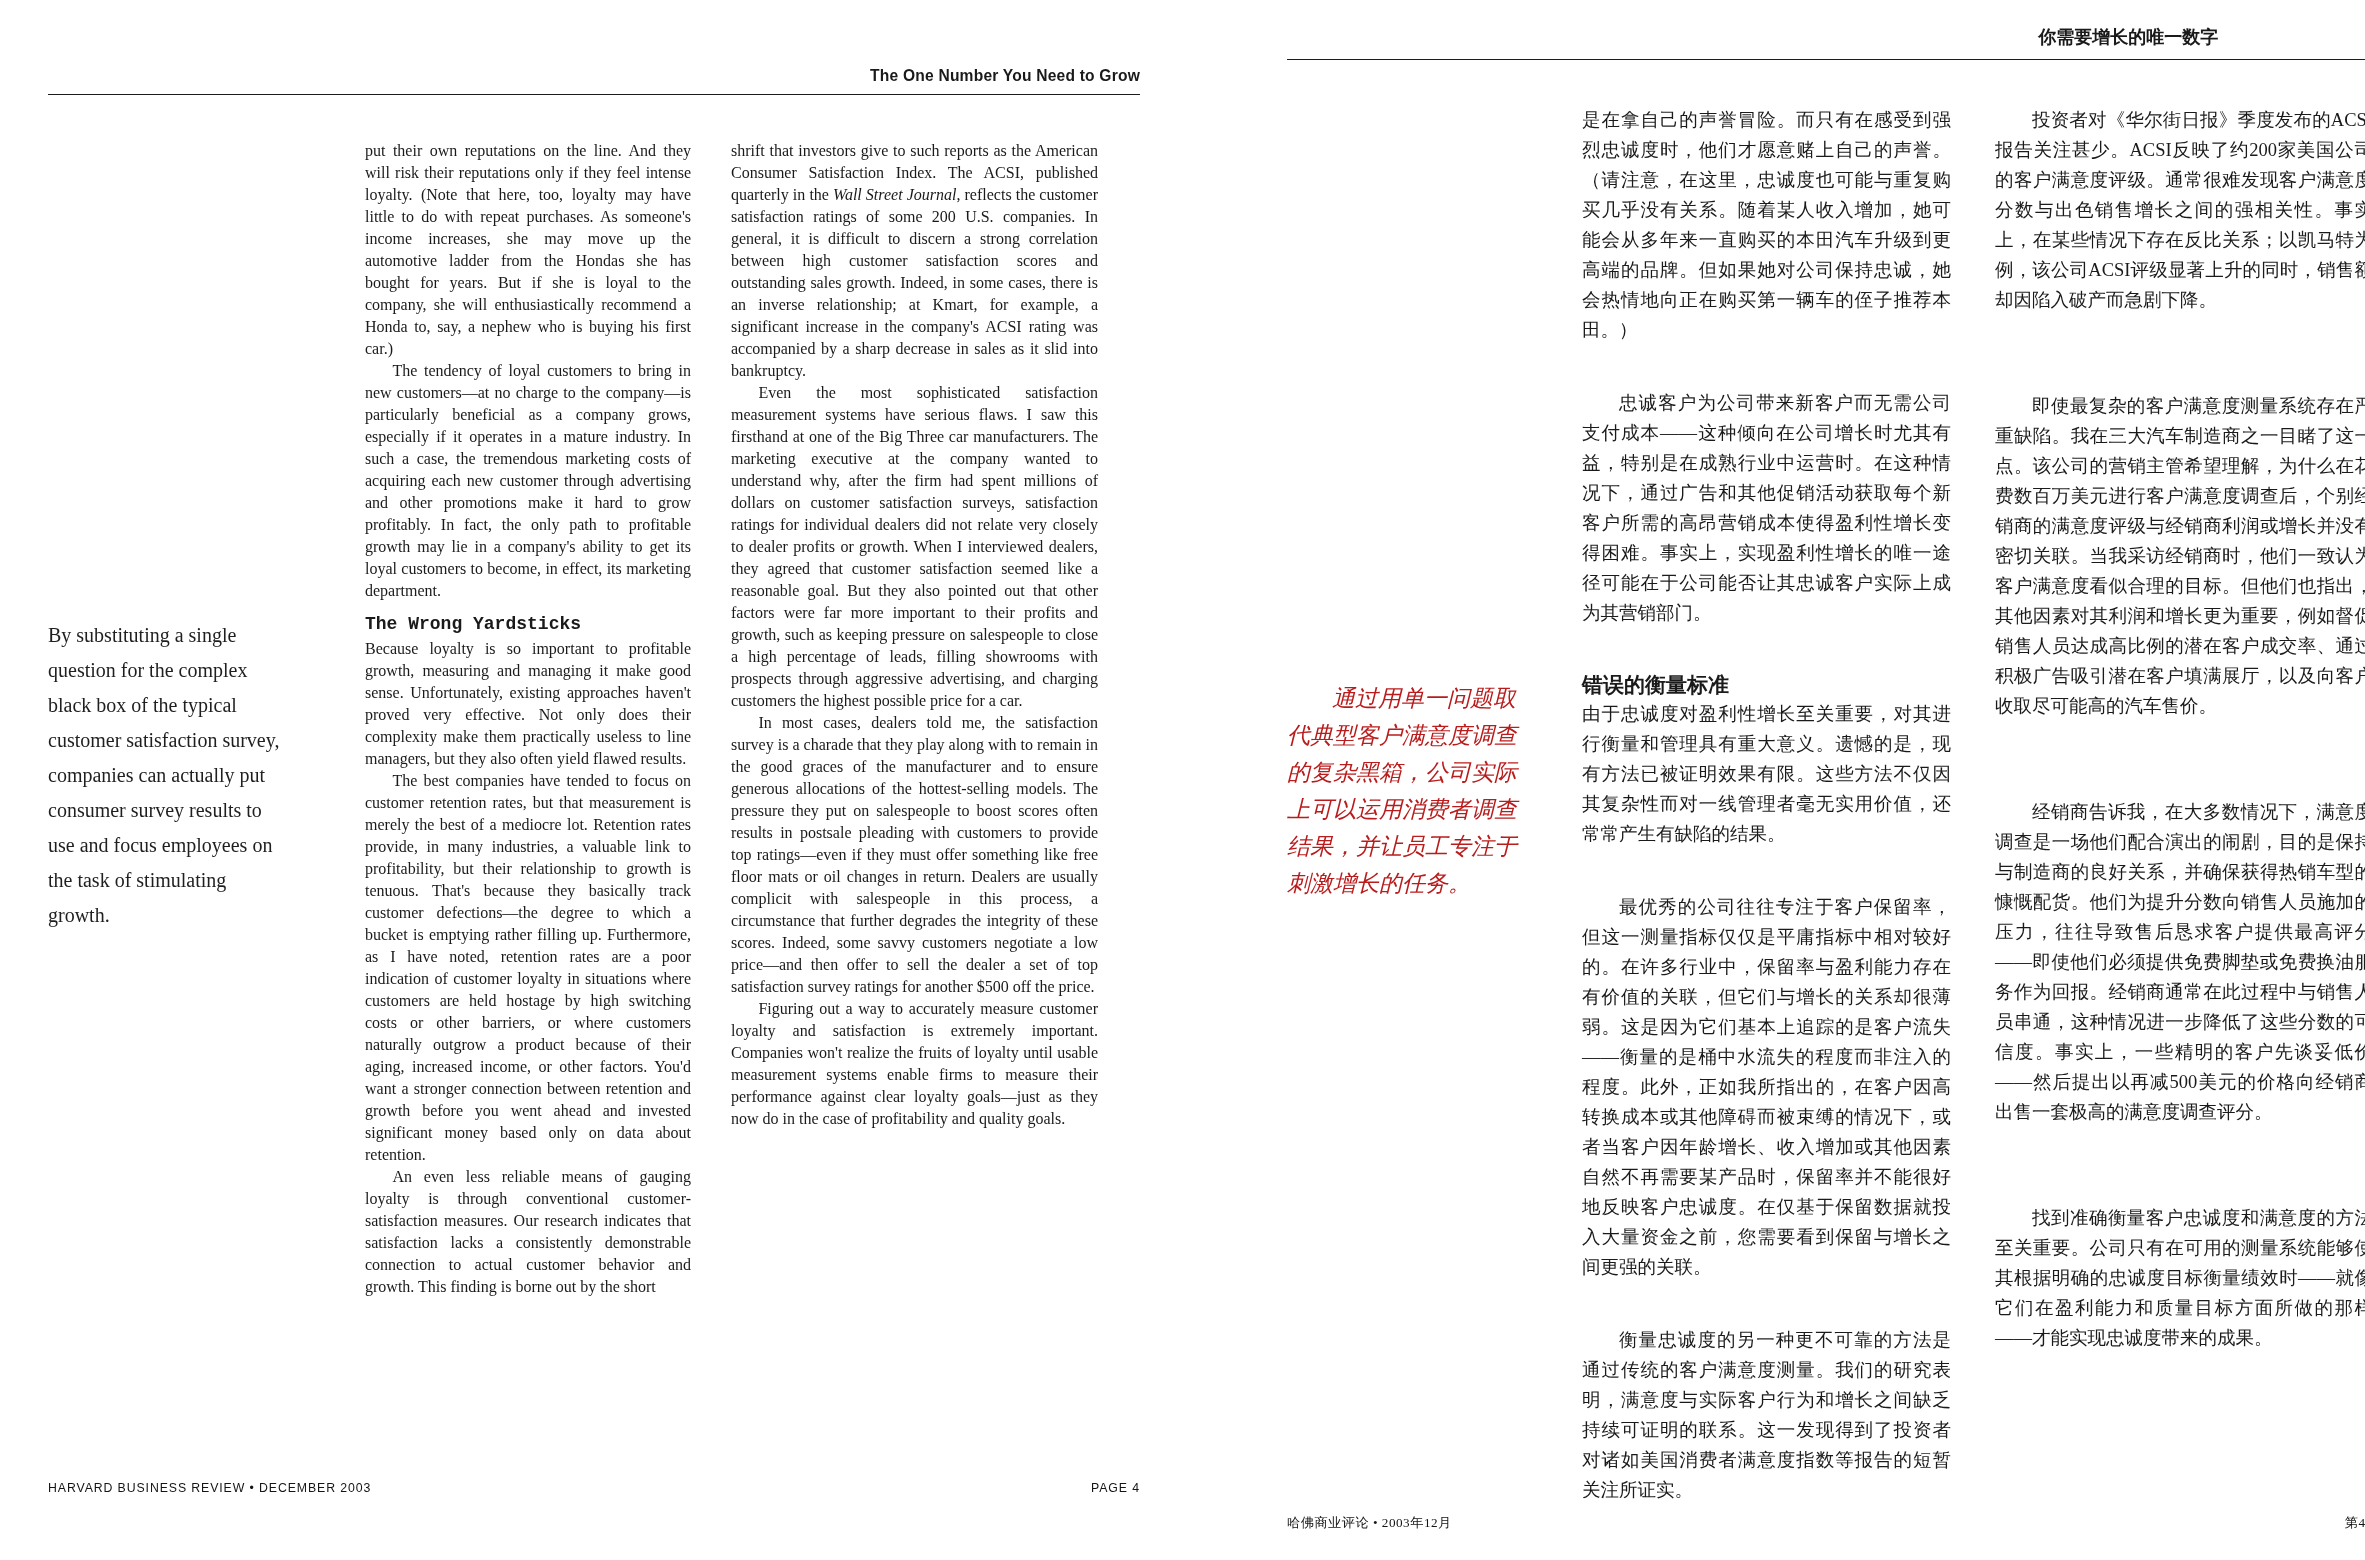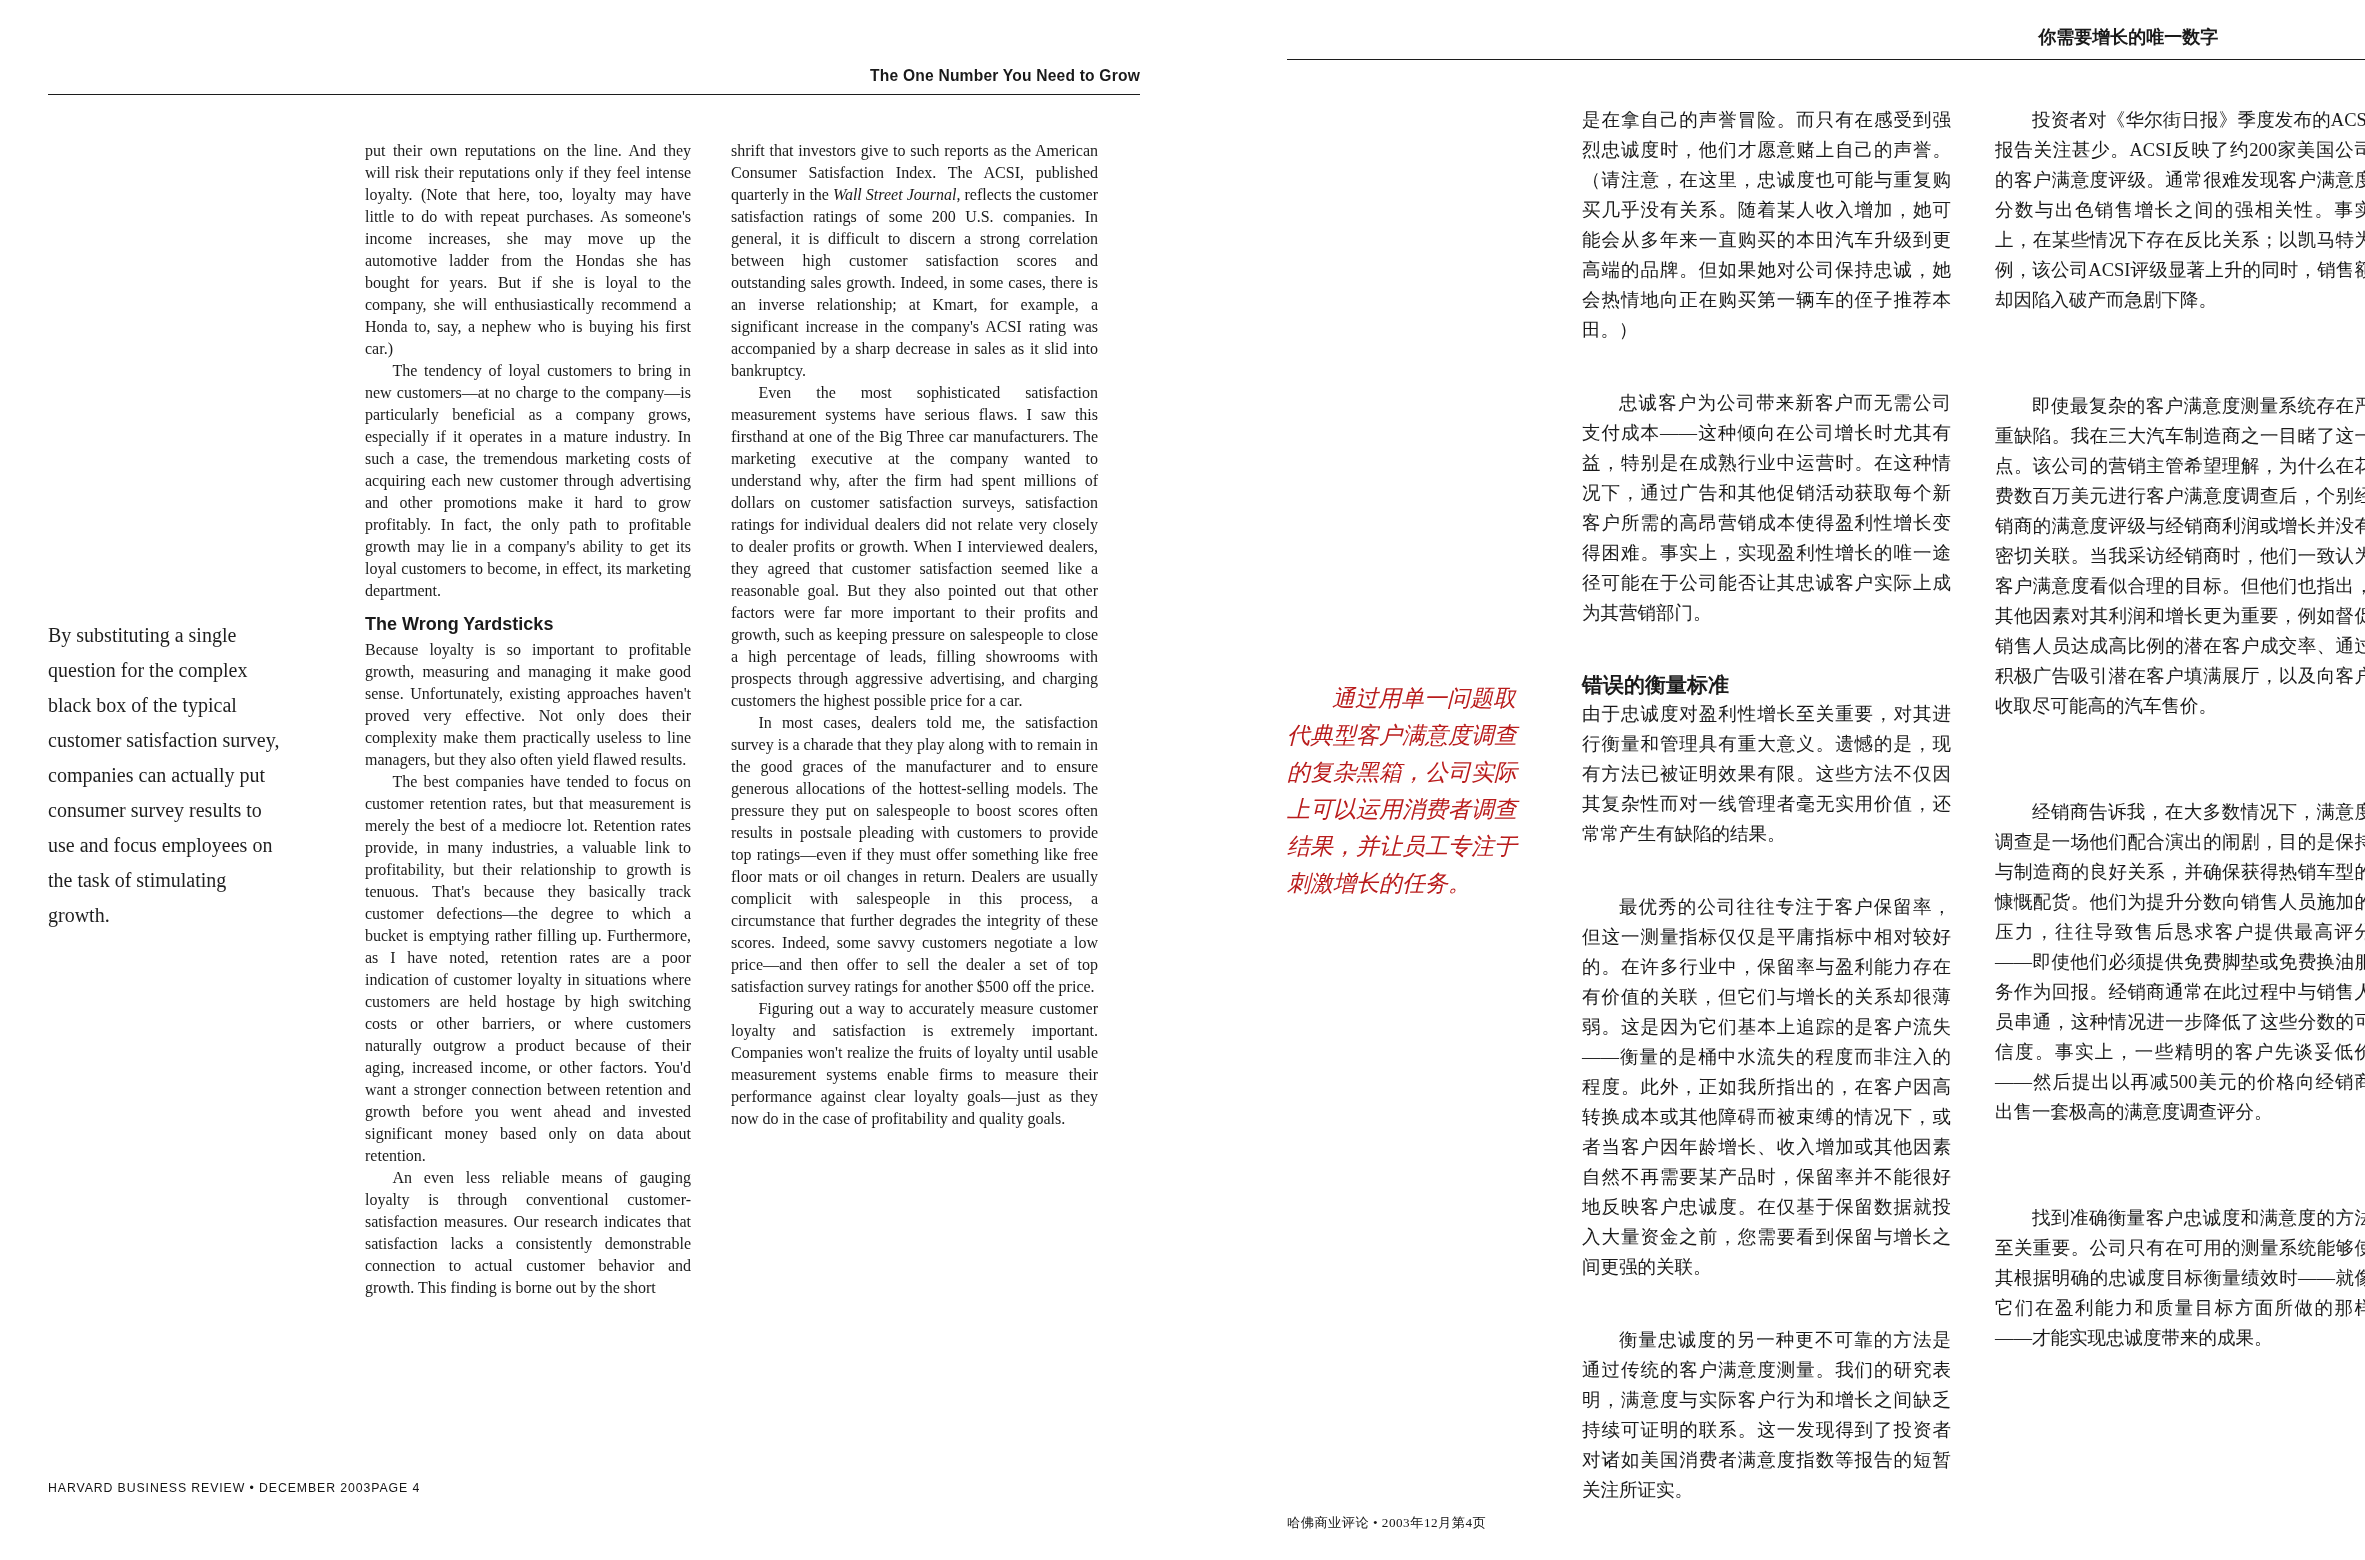--- a/index.html
+++ b/index.html
@@ -27,31 +27,31 @@
 
   .page-body p{margin:0;text-align:justify;}
   .en-body p{font-size:16px;line-height:22px;}
   .en-body p.indent{text-indent:27.4px;}
   .zh-body p{font-size:18.5px;line-height:30px;}
   .zh-body p.indent{text-indent:37px;}
   .zh-body .col-a p + p{margin-top:43px;}
   .zh-body .col-b p + p{margin-top:76px;}
   .zh-body h3 + p{margin-top:0;}
 
-  h3.en-h{font-family:Liberation Sans, sans-serif;font-weight:700;font-size:18px;margin:12.3px 0 3.8px;}
+  h3.en-h{font-family:Liberation Mono, monospace;font-weight:700;font-size:18px;margin:12.3px 0 3.8px;}
   h3.zh-h{font-size:21px;font-weight:700;margin:43px 0 0;}
 
   .quote-en{margin-top:478px;font-size:20px;line-height:35px;color:#1f1f1f;}
   .quote-zh{color:#b91c1c;font-style:italic;}
   #page-2 .quote-zh{margin-top:575px;font-size:23px;line-height:37px;text-indent:45px;}
 
   .wsj{font-style:italic;}
 
   .page-footer{height:90px;box-sizing:border-box;padding-top:9.5px;display:flex;
-               align-items:flex-start;}
+               justify-content:space-between;align-items:flex-start;}
   .f-en{font-family:"Liberation Sans","DejaVu Sans",sans-serif;font-size:12.3px;letter-spacing:0.9px;color:#141414;}
   .f-zh{font-size:13.2px;color:#141414;letter-spacing:0.5px;}
 </style>
 </head>
 <body>
 
 <div class="canvas">
 
   <div class="page" id="page-1">
     <div class="page-header">

